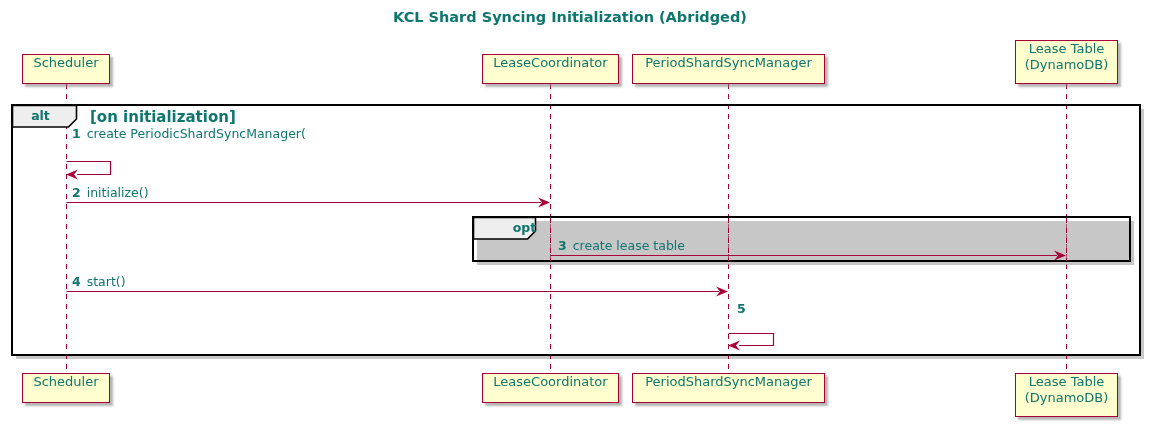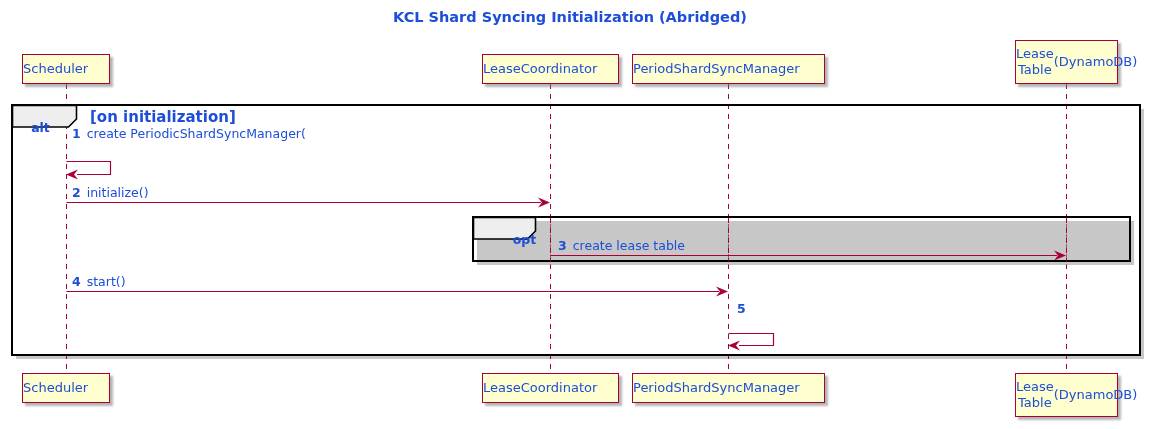--- a/index.html
+++ b/index.html
@@ -1,35 +1,34 @@
 <!DOCTYPE html>
 <html><head>
 <meta charset="utf-8">
 <style>
   html,body{margin:0;padding:0;background:#fff;}
   .canvas{
     position:relative;width:1151px;height:429px;background:#ffffff;
-    font-family:"DejaVu Sans","Liberation Sans",sans-serif;color:#1d4ed8;
+    font-family:"DejaVu Sans","Liberation Sans",sans-serif;color:#0f766e;
     overflow:hidden;
   }
   .layer{position:absolute;left:0;top:0;}
   .title{
     position:absolute;left:0;top:9px;width:1140px;text-align:center;
     font-size:14.5px;font-weight:bold;
   }
   .pbox{
     position:absolute;background:#FEFECE;border:1.6px solid #A80036;
-    box-sizing:border-box;display:flex;flex-direction:row;align-items:center;
+    box-sizing:border-box;display:flex;flex-direction:column;align-items:center;
     justify-content:flex-start;font-size:13px;line-height:16px;text-align:center;
     box-shadow:3px 3px 2px rgba(120,120,120,0.55);
   }
   .frame-label{
     position:absolute;font-size:12.5px;font-weight:bold;line-height:22px;
     text-align:center;
-    margin-top:12px;
   }
   .cond{
     position:absolute;font-size:15px;font-weight:bold;line-height:16px;
   }
   .msg{
     position:absolute;font-size:12.5px;line-height:15px;display:flex;
     align-items:center;white-space:nowrap;
   }
   .msg .num{font-weight:bold;margin-right:6px;}
   .msg .lines{display:flex;}

